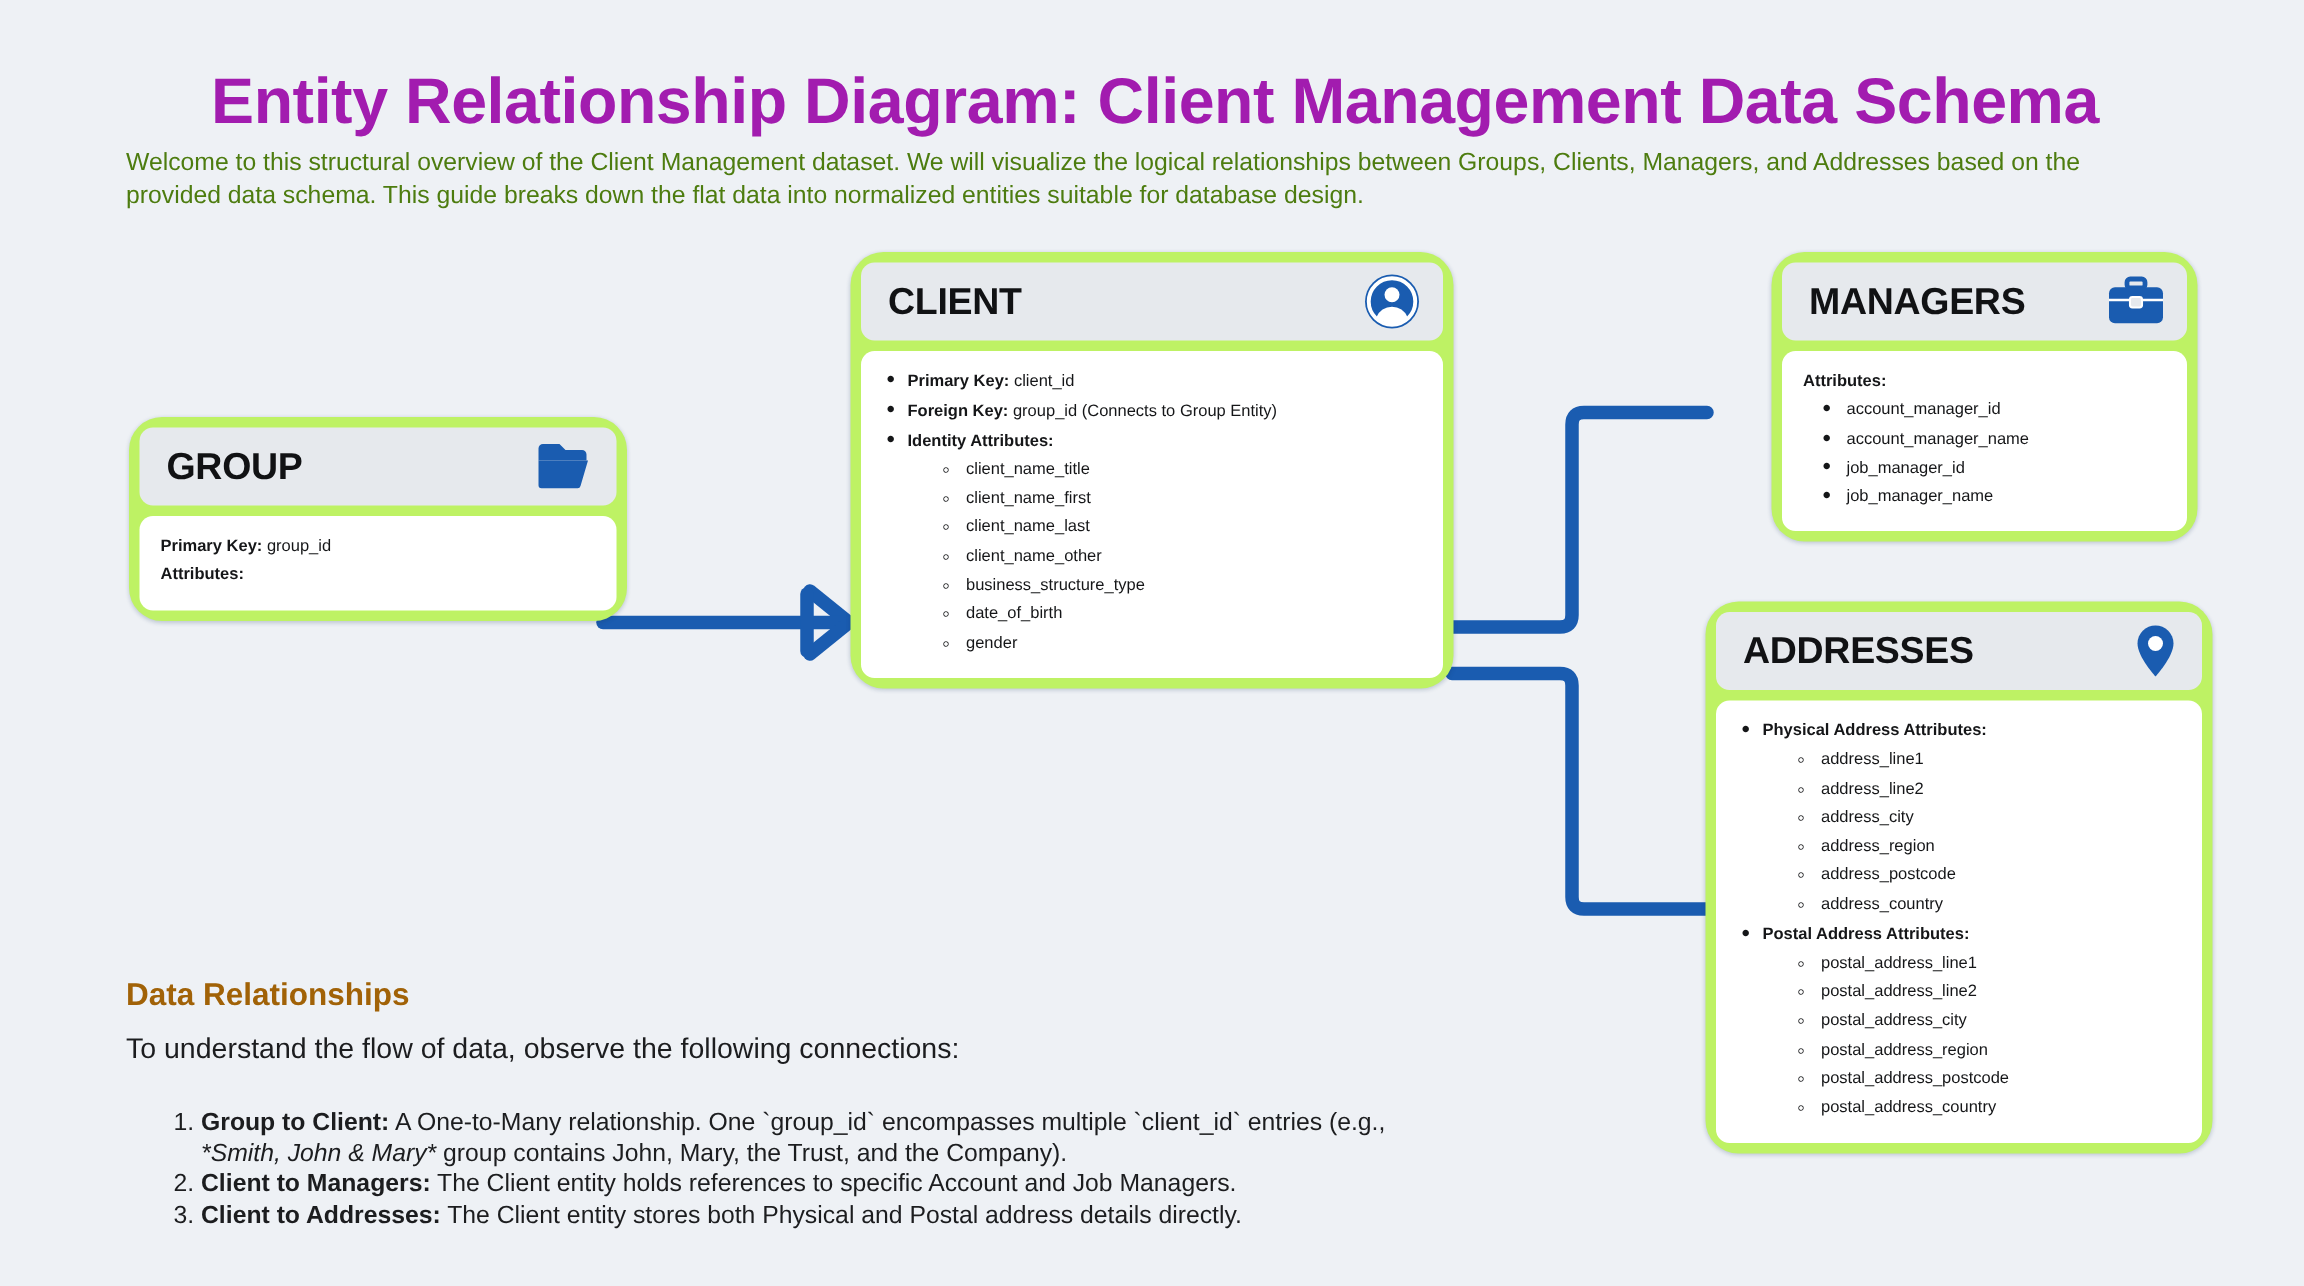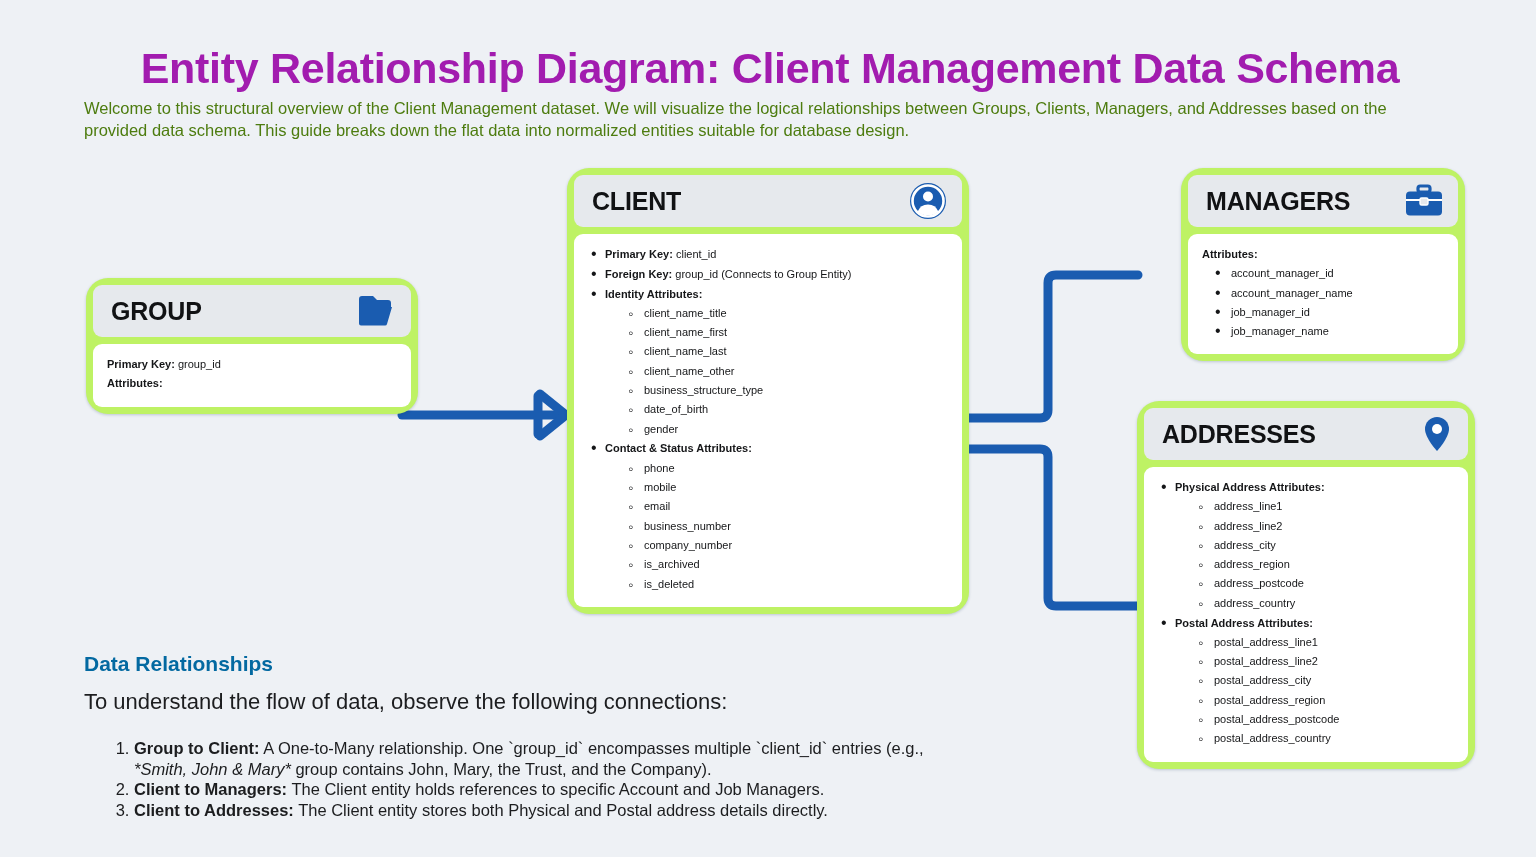--- a/index.html
+++ b/index.html
@@ -77,25 +77,25 @@
     content: "\2022"; position: absolute; left: 0px; top: -1px;
     font-size: 16px; color: #151618;
   }
 
   
   #wires { position: absolute; left: 0; top: 0; width: 1536px; height: 857px; pointer-events: none; }
 
   
   .rel-title {
     position: absolute; left: 84px; top: 652px;
-    font-size: 21px; font-weight: bold; color: #0369a1;
+    font-size: 21px; font-weight: bold; color: #a16207;
   }
   .rel-lead {
     position: absolute; left: 84px; top: 689px;
-    font-size: 22px; color: #1c1d1f;
+    font-size: 19px; color: #1c1d1f;
   }
   .rel-list {
     position: absolute; left: 84px; top: 720px; width: 900px;
     font-size: 16.5px; line-height: 20.5px; color: #1c1d1f;
   }
   .rel-list ol { margin: 18px; padding-left: 32px; }
   .rel-list li { margin-bottom: 0px; }
   .rel-list b { font-weight: bold; }
   .rel-list i { font-style: italic; }
 </style>
@@ -170,32 +170,20 @@
         <li>
           <b>Identity Attributes:</b>
           <ul class="lvl2">
             <li>client_name_title</li>
             <li>client_name_first</li>
             <li>client_name_last</li>
             <li>client_name_other</li>
             <li>business_structure_type</li>
             <li>date_of_birth</li>
             <li>gender</li>
-          </ul>
-        </li>
-        <li>
-          <b>Contact &amp; Status Attributes:</b>
-          <ul class="lvl2">
-            <li>phone</li>
-            <li>mobile</li>
-            <li>email</li>
-            <li>business_number</li>
-            <li>company_number</li>
-            <li>is_archived</li>
-            <li>is_deleted</li>
           </ul>
         </li>
       </ul>
     </div>
   </div>
 
   <div class="entity" style="left:1137px; top:168px; width:284px;margin-left:44px;">
     <div class="entity-header">
       <span class="entity-title">MANAGERS</span>
       <span class="entity-icon">

